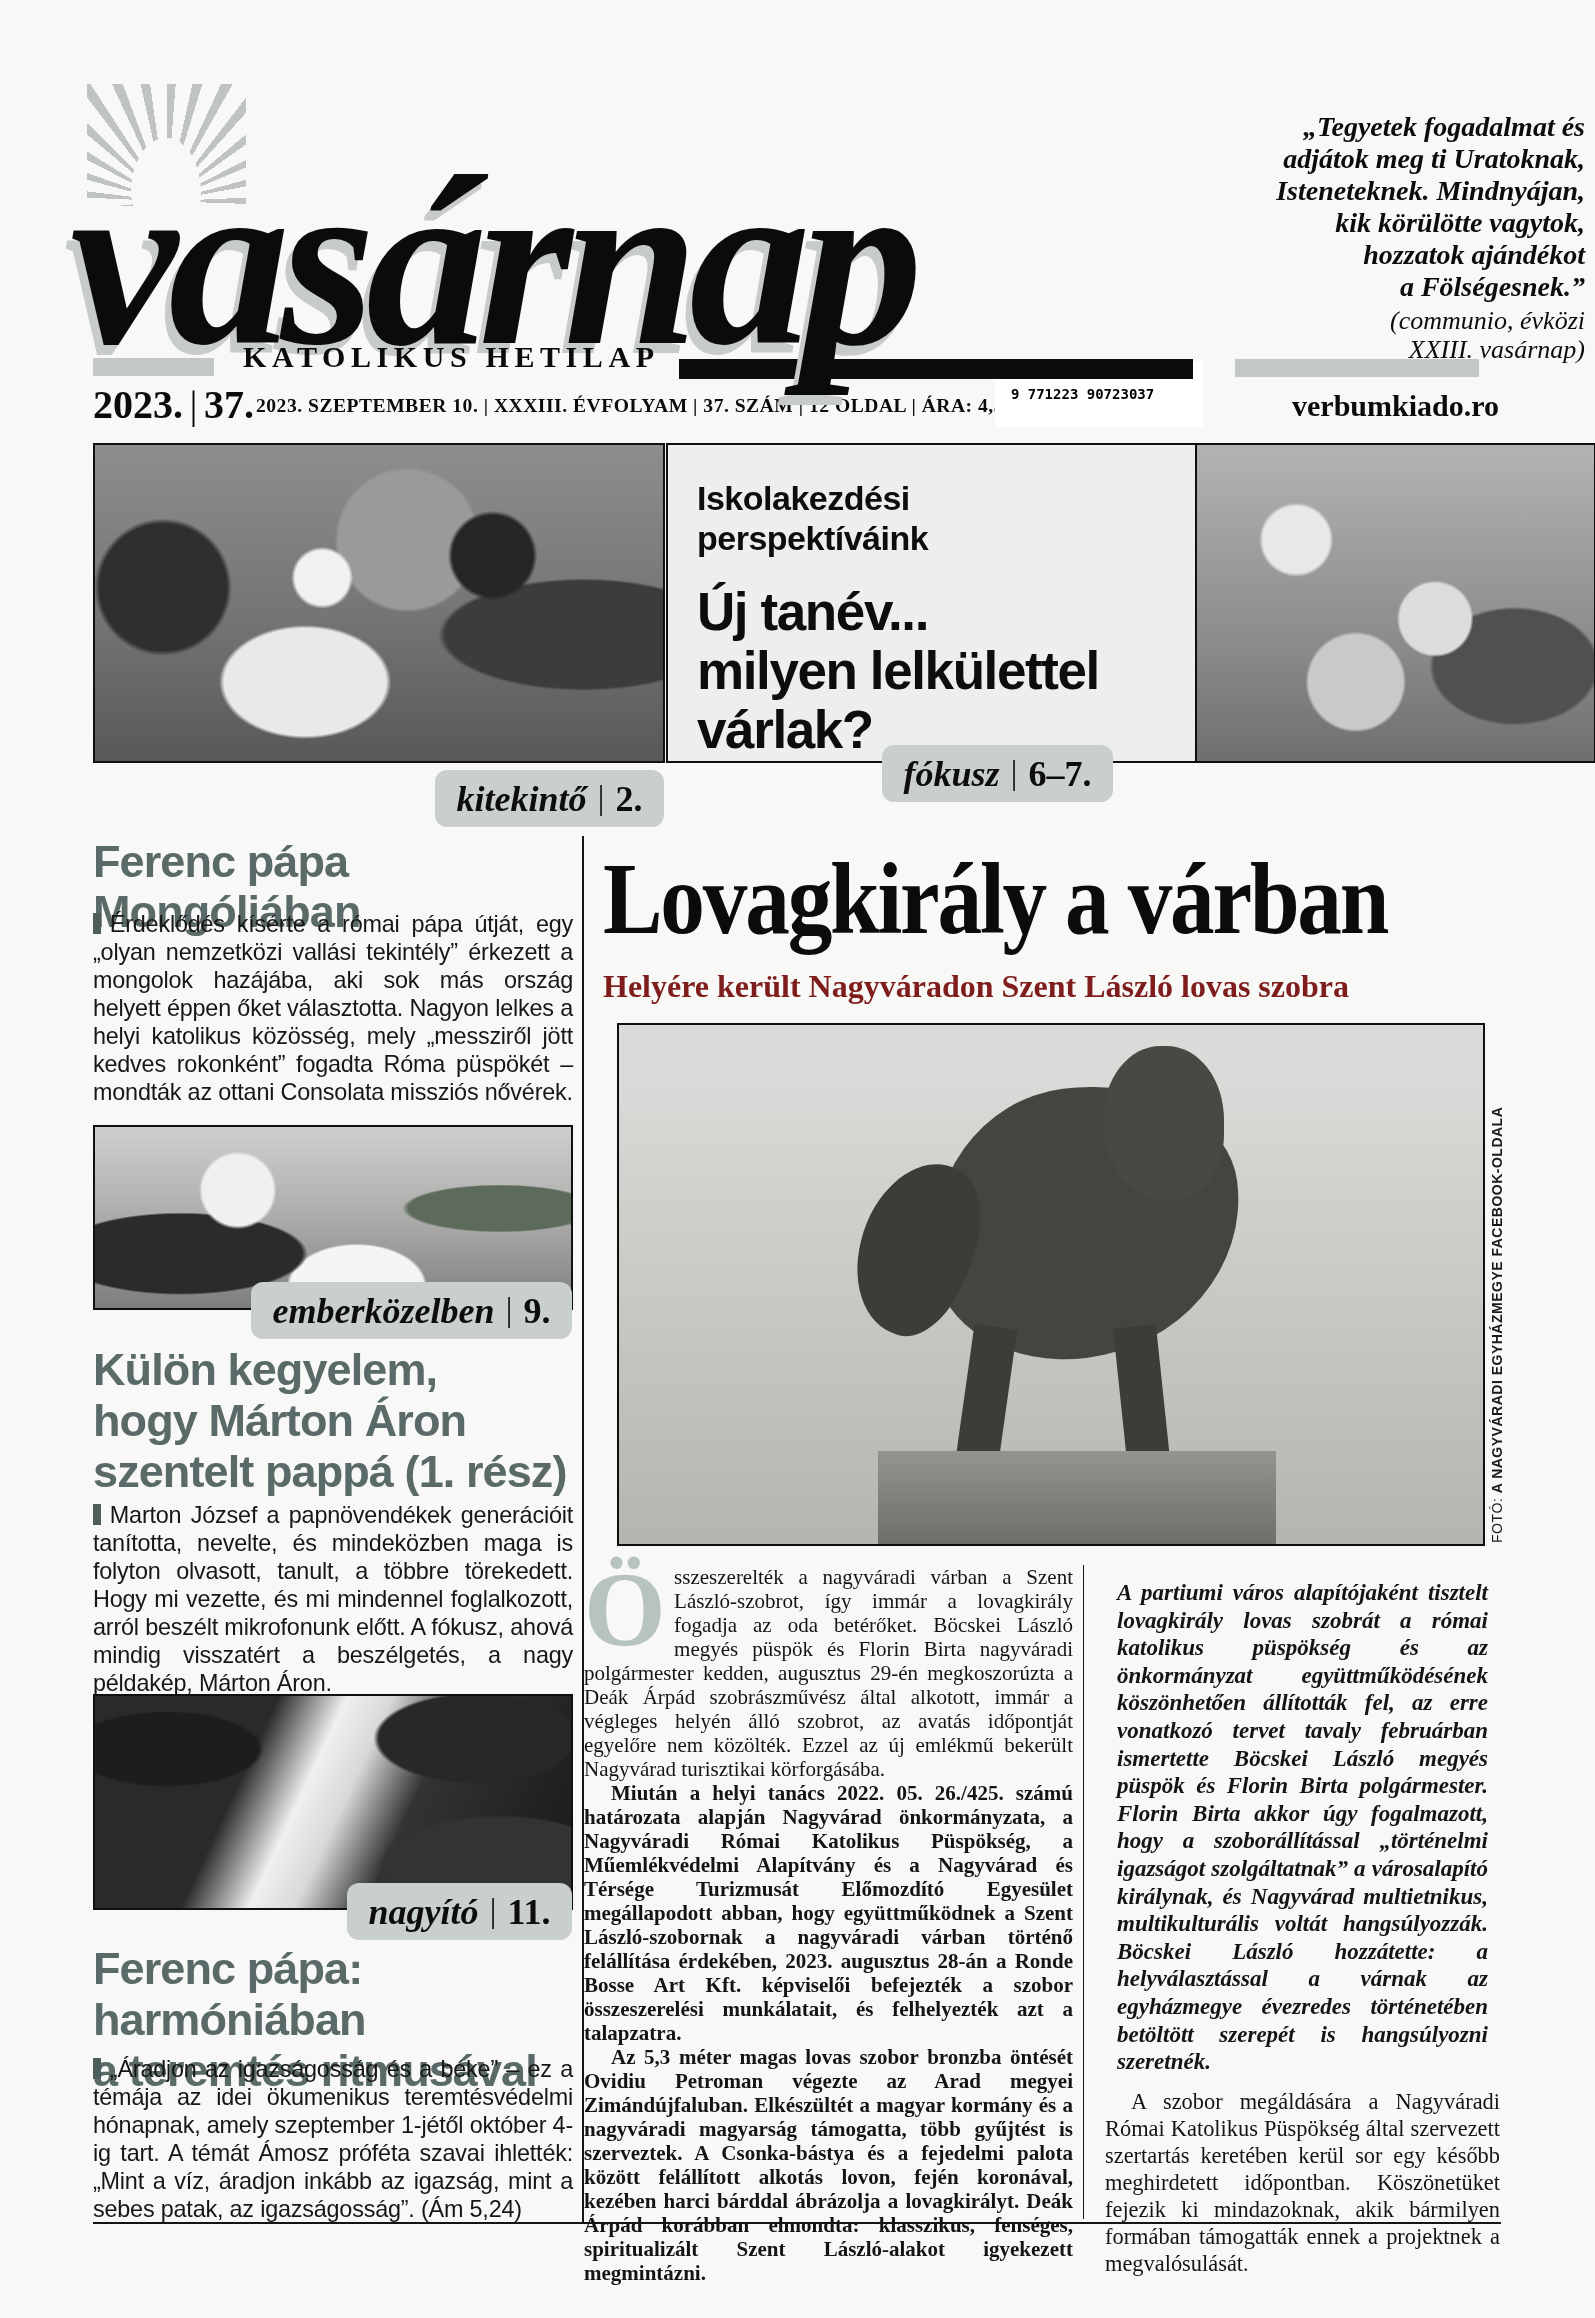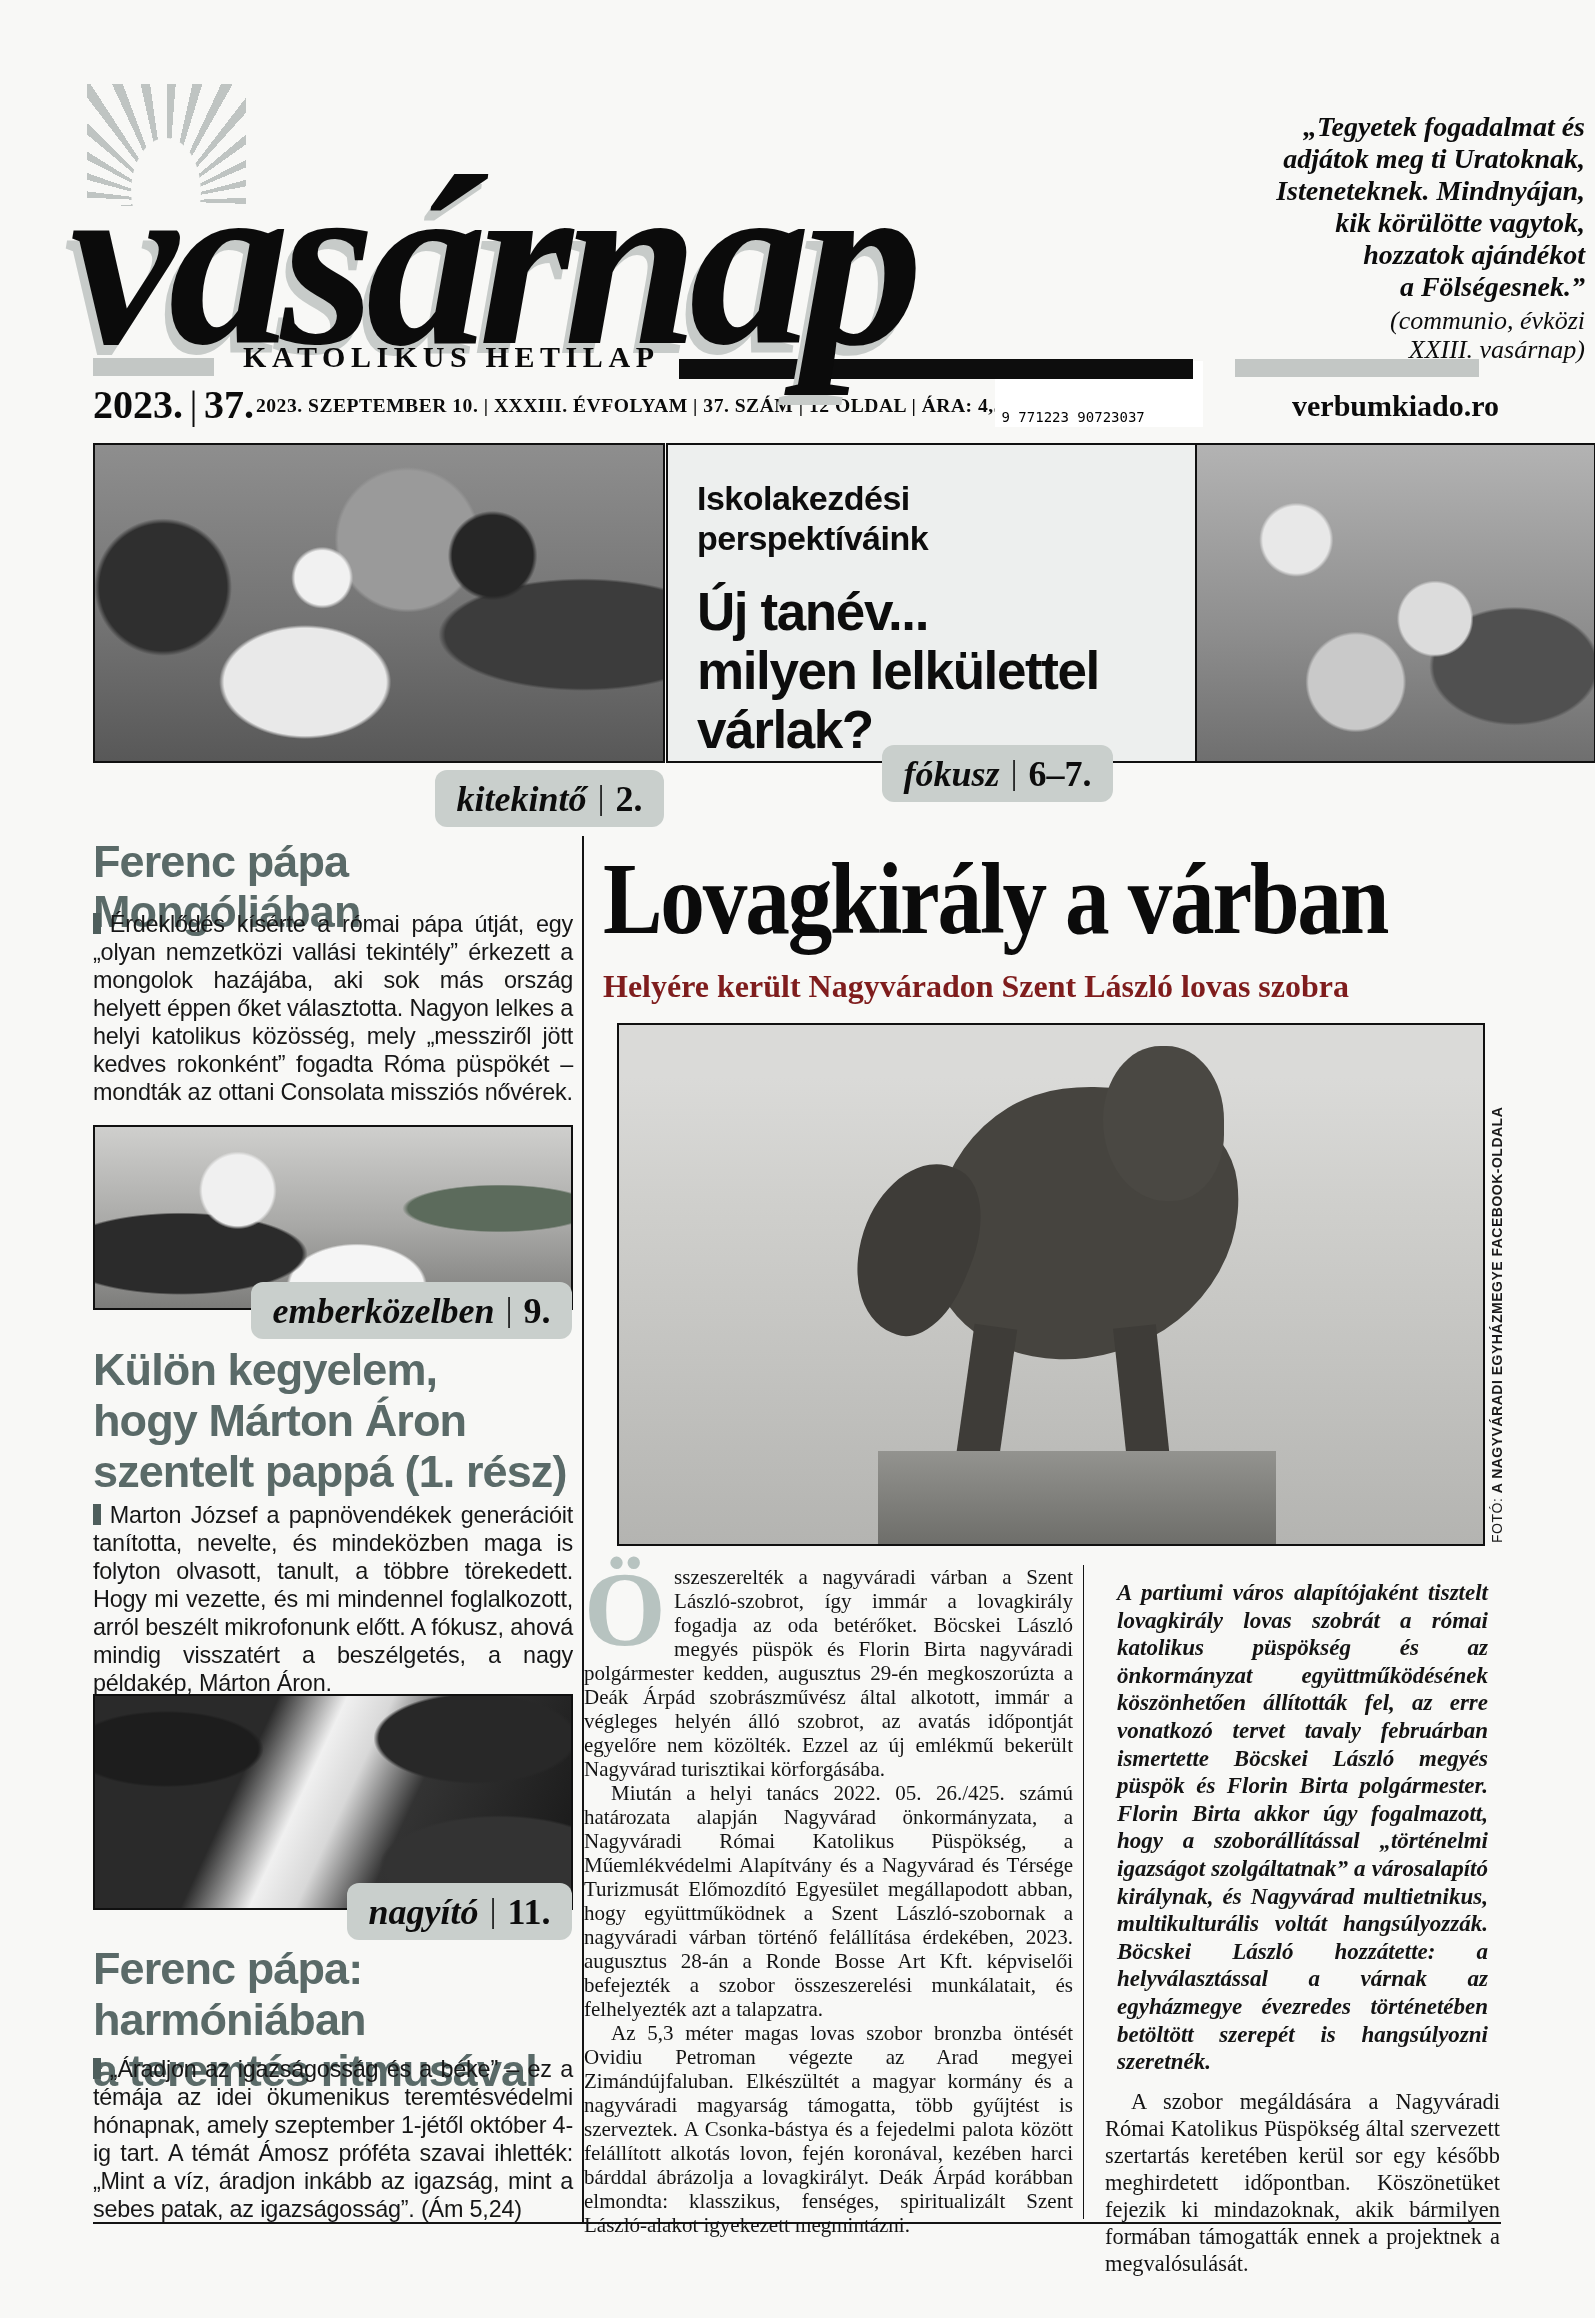--- a/index.html
+++ b/index.html
@@ -30,21 +30,21 @@
   .rule-black-mid{left:679px;top:359px;width:514px;height:19.6px;z-index:1;}
   .rule-gray-right{left:1235px;top:359px;width:244px;height:18px;}
 
   .issue-block{left:93px;top:381px;font-family:"Liberation Serif",serif;font-weight:700;
     font-size:40px;color:#0b0b0b;white-space:nowrap;}
   .issue-sep{font-weight:400;padding:0 6.5px;}
   .dateline{left:256px;top:395px;font-family:"Liberation Serif",serif;font-weight:700;
     font-size:19.6px;letter-spacing:0.5px;color:#0b0b0b;white-space:nowrap;}
 
   .barcode-box{left:995px;top:361px;width:208px;height:66px;background:#fff;
-    display:flex;flex-direction:column;align-items:flex-start;}
+    display:flex;flex-direction:row;align-items:center;font-weight:bold;}
   .barcode-bars{height:45px;margin:1.9px 4.7px 0 4.7px;
     background:repeating-linear-gradient(90deg,
       #000 0 2.3px,#fff 2.3px 4.2px,#000 4.2px 5.1px,#fff 5.1px 8.4px,
       #000 8.4px 11.2px,#fff 11.2px 12.6px,#000 12.6px 13.6px,#fff 13.6px 17px,
       #000 17px 18px,#fff 18px 21px);}
   .barcode-nums{display:flex;justify-content:space-between;padding:0.9px 6.5px 0 6.5px;
     font-family:"DejaVu Sans Mono",monospace;font-size:14px;color:#000;}
   .website{left:1243px;top:389px;width:256px;text-align:right;
     font-family:"Liberation Serif",serif;font-weight:700;font-size:30px;color:#0b0b0b;}
 
@@ -144,21 +144,21 @@
   .statue-base{position:absolute;left:30%;top:82%;width:46%;height:18%;
     background:linear-gradient(#93938f,#6e6e6a);}
   .photo-credit{left:1489px;top:1024px;height:519px;width:21.5px;
     writing-mode:vertical-rl;transform:rotate(180deg);
     font-size:14px;letter-spacing:0.5px;color:#1a1a1a;white-space:nowrap;}
   .photo-credit b{font-weight:700;}
 
   .body-a{left:584px;top:1565px;width:489px;font-family:"Liberation Serif",serif;
     font-size:21px;line-height:24px;text-align:justify;color:#141414;}
   .body-a p{margin:0;}
-  .body-a p + p{text-indent:27px;}
+  .body-a p + p{text-indent:27px;font-weight:bold;}
   .dropcap{float:left;font-family:"Liberation Serif",serif;font-weight:700;
     font-size:105px;line-height:80px;color:#b7c3c0;margin:4.7px 8.4px 0 0;}
   .body-b{left:1105px;top:1567px;width:395px;font-family:"Liberation Serif",serif;
     color:#141414;text-align:justify;}
   .body-b .lead{margin:12px;font-style:italic;font-weight:700;font-size:23px;line-height:27.6px;}
   .body-b .closing{margin:8.4px 0 0 0;font-size:22.4px;line-height:27px;text-indent:26px;}
 </style>
 </head>
 <body>
 

